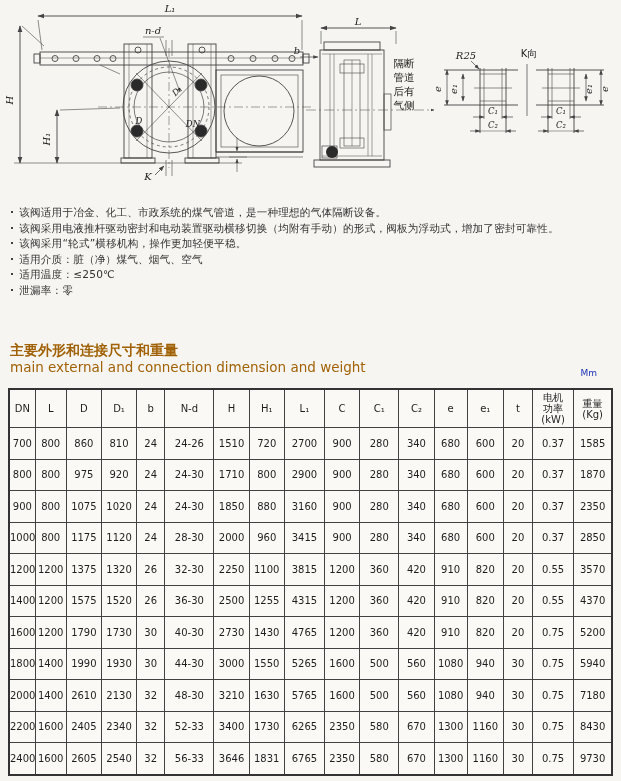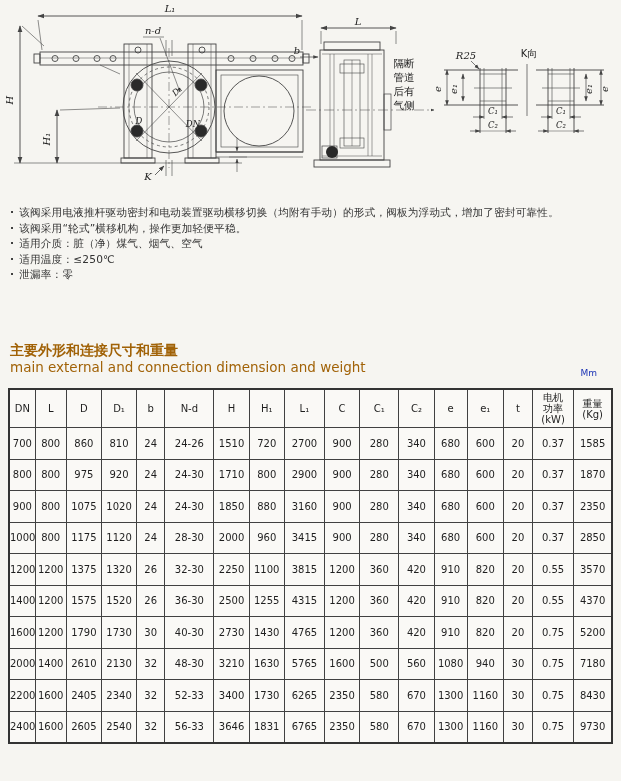--- a/index.html
+++ b/index.html
@@ -215,20 +215,21 @@
     <line x1="548" y1="131" x2="574" y2="131" stroke-width="0.5"></line>
   </g>
   <text class="dim" x="592" y="89" transform="rotate(-90 592 89)">e₁</text>
   <text class="dim" x="608" y="89" transform="rotate(-90 608 89)">e</text>
   <text class="dim-sm" x="561" y="114">C₁</text>
   <text class="dim-sm" x="561" y="128">C₂</text>
 </svg>
 </div>
 
 <ul class="feature-list">
+    <li>该阀适用于冶金、化工、市政系统的煤气管道，是一种理想的气体隔断设备。</li>
     <li>该阀采用电液推杆驱动密封和电动装置驱动横移切换（均附有手动）的形式，阀板为浮动式，增加了密封可靠性。</li>
     <li>该阀采用“轮式”横移机构，操作更加轻便平稳。</li>
     <li>适用介质：脏（净）煤气、烟气、空气</li>
     <li>适用温度：≤250℃</li>
     <li>泄漏率：零</li>
   </ul>
 
 <div class="section-title">
   <div class="zh">主要外形和连接尺寸和重量</div>
   <div class="en">main external and connection dimension and weight</div>
@@ -407,20 +408,39 @@
         <td>1200</td>
         <td>360</td>
         <td>420</td>
         <td>910</td>
         <td>820</td>
         <td>20</td>
         <td>0.75</td>
         <td>5200</td>
       </tr>
       <tr>
+        <td>1800</td>
+        <td>1400</td>
+        <td>1990</td>
+        <td>1930</td>
+        <td>30</td>
+        <td>44-30</td>
+        <td>3000</td>
+        <td>1550</td>
+        <td>5265</td>
+        <td>1600</td>
+        <td>500</td>
+        <td>560</td>
+        <td>1080</td>
+        <td>940</td>
+        <td>30</td>
+        <td>0.75</td>
+        <td>5940</td>
+      </tr>
+      <tr>
         <td>2000</td>
         <td>1400</td>
         <td>2610</td>
         <td>2130</td>
         <td>32</td>
         <td>48-30</td>
         <td>3210</td>
         <td>1630</td>
         <td>5765</td>
         <td>1600</td>

